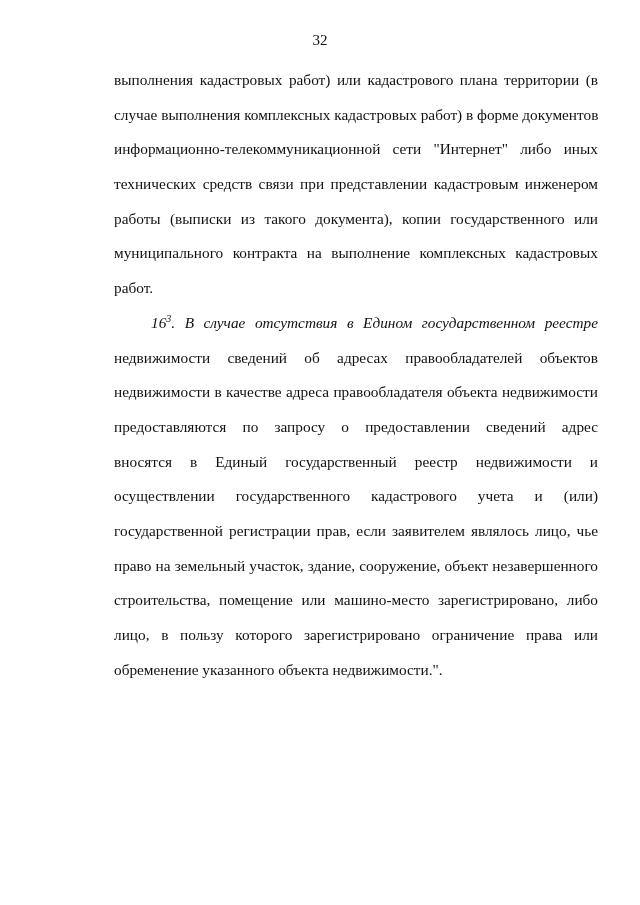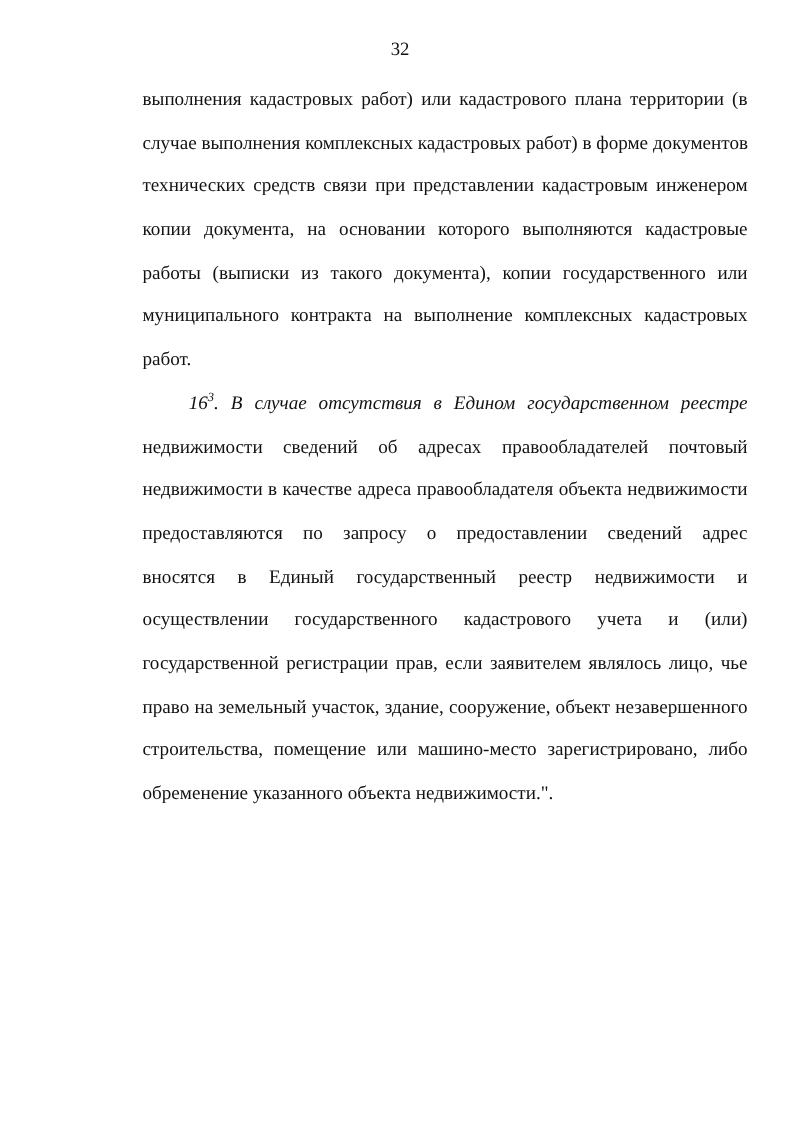--- a/index.html
+++ b/index.html
@@ -28,33 +28,34 @@
 </head>
 <body>
 
 <div class="page">
   <div class="page-number">32</div>
 
   <div class="body-text">
     <div>
       <span class="line">выполнения кадастровых работ) или кадастрового плана территории (в</span>
       <span class="line">случае выполнения комплексных кадастровых работ) в форме документов</span>
+      <span class="line">информационно-телекоммуникационной сети "Интернет" либо иных</span>
       <span class="line">технических средств связи при представлении кадастровым инженером</span>
-      <span class="line">копии документа, на основании которого выполняются кадастровые</span>
       <span class="line">работы (выписки из такого документа), копии государственного или</span>
       <span class="line">муниципального контракта на выполнение комплексных кадастровых</span>
       <span class="line last">работ.</span>
     </div>
 
     <div>
       <span class="line indent"><span>16</span><sup>3</sup><span>. В  случае  отсутствия  в  Едином  государственном  реестре</span></span>
-      <span class="line">недвижимости сведений об адресах правообладателей почтовый</span>
+      <span class="line">недвижимости сведений об адресах правообладателей объектов</span>
       <span class="line">недвижимости в качестве адреса правообладателя объекта недвижимости</span>
       <span class="line">предоставляются по запросу о предоставлении сведений адрес</span>
       <span class="line">вносятся в Единый государственный реестр недвижимости и</span>
       <span class="line">осуществлении государственного кадастрового учета и (или)</span>
       <span class="line">государственной регистрации прав, если заявителем являлось лицо, чье</span>
       <span class="line">право на земельный участок, здание, сооружение, объект незавершенного</span>
       <span class="line">строительства, помещение или машино-место зарегистрировано, либо</span>
+      <span class="line">лицо, в пользу которого зарегистрировано ограничение права или</span>
       <span class="line last">обременение указанного объекта недвижимости.".</span>
     </div>
   </div>
 </div>
 
 </body></html>

